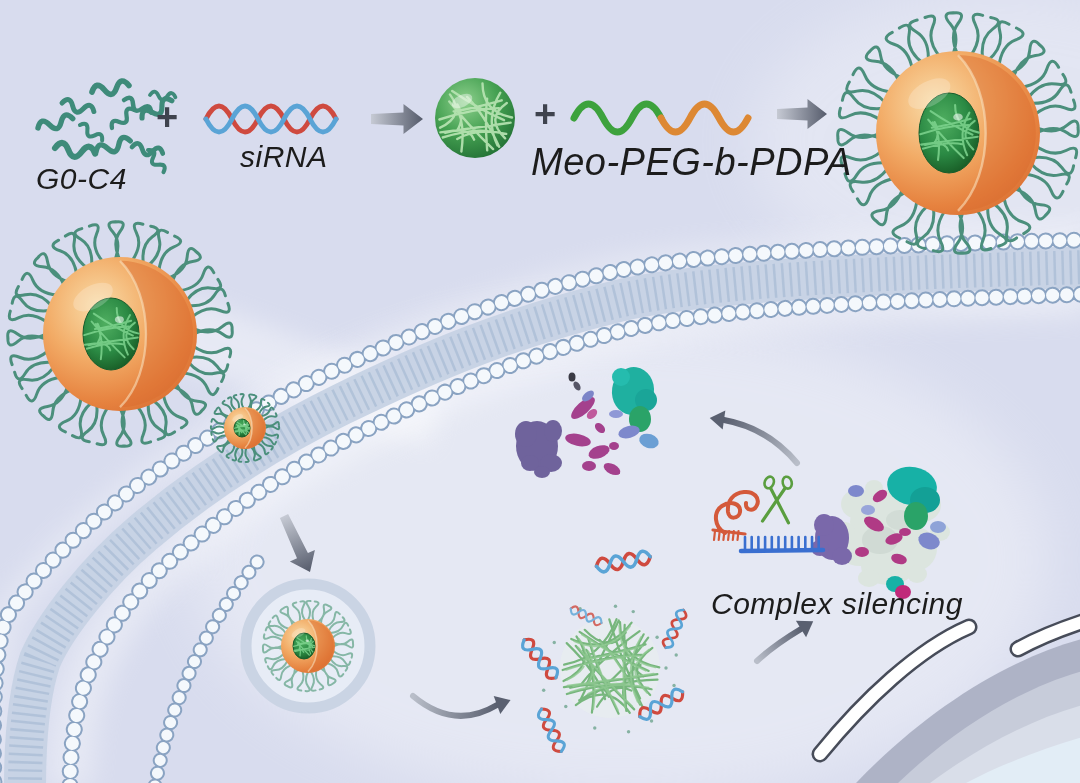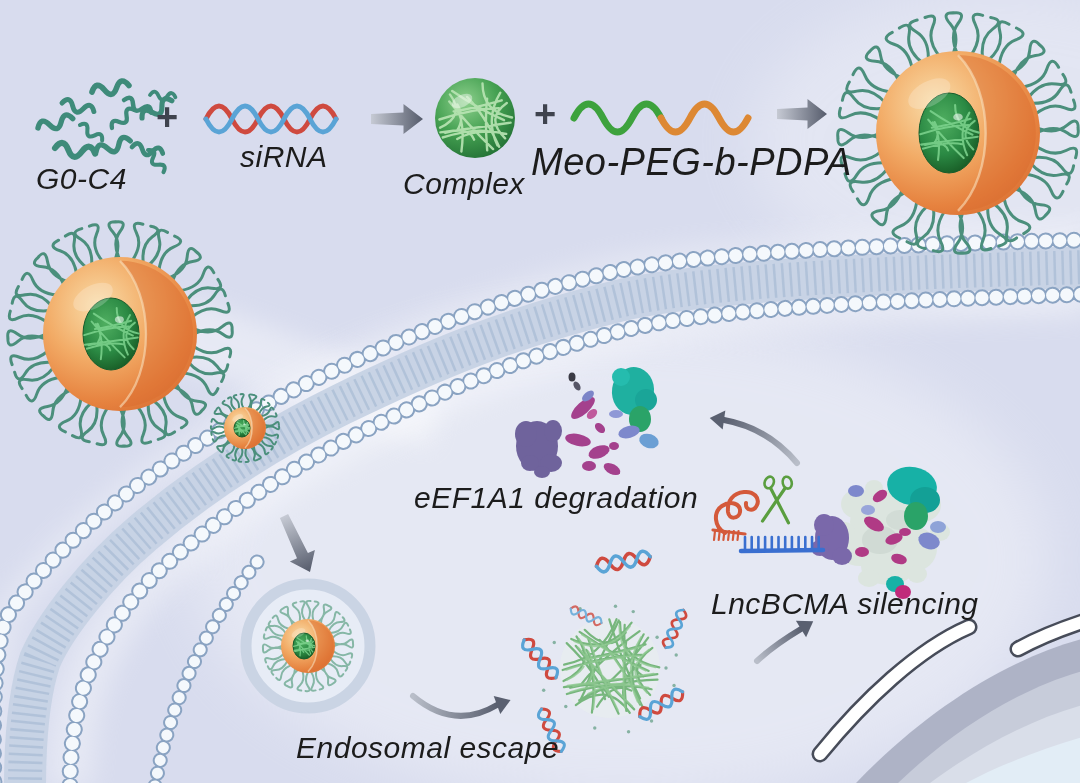--- a/index.html
+++ b/index.html
@@ -344,20 +344,17 @@
         <path d="M757,661 C772,647 786,638 801,629" fill="none" stroke="url(#cg11)" stroke-width="6" stroke-linecap="round"></path>
         <polygon points="813.2118925846526,621.3691625950419 806.0872249366388,637.1412617231017 795.9127750633612,620.8587382768983" fill="#5a6070"></polygon>
         <path d="M797,463 C776,438 752,425 724,420" fill="none" stroke="url(#cg12)" stroke-width="6" stroke-linecap="round"></path>
         <polygon points="709.7401398101214,417.99590734617504 725.3360617692166,410.4934265400809 722.6639382307834,429.5065734599191" fill="#5a6070"></polygon>
       </g>
 </svg>
 
 <div class="lbl" style="left:36px;top:162px">G0-C4</div>
 <div class="plus" style="left:156px;top:96px">+</div>
 <div class="lbl" style="left:240px;top:140px">siRNA</div>
-<div class="lbl" style="left:403px;top:167px">Complex</div>
 <div class="plus" style="left:534px;top:93px">+</div>
 <div class="lbl" style="left:531px;top:141px;font-size:38px">Meo-PEG-b-PDPA</div>
-<div class="lbl" style="left:414px;top:481px">eEF1A1 degradation</div>
-<div class="lbl" style="left:711px;top:587px">LncBCMA silencing</div>
-<div class="lbl" style="left:296px;top:731px">Endosomal escape</div>
+<div class="lbl" style="left:711px;top:587px">Complex silencing</div>
 
 </div>
 
 </body></html>

